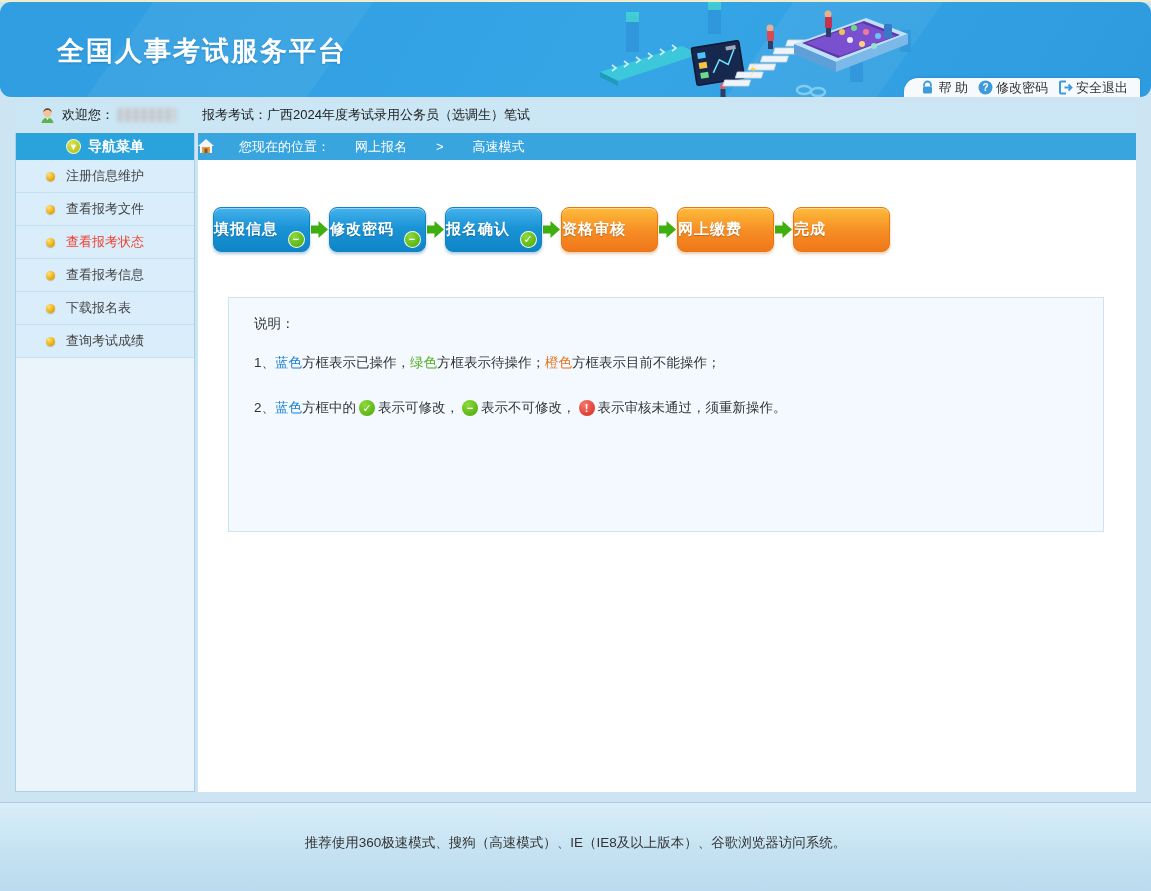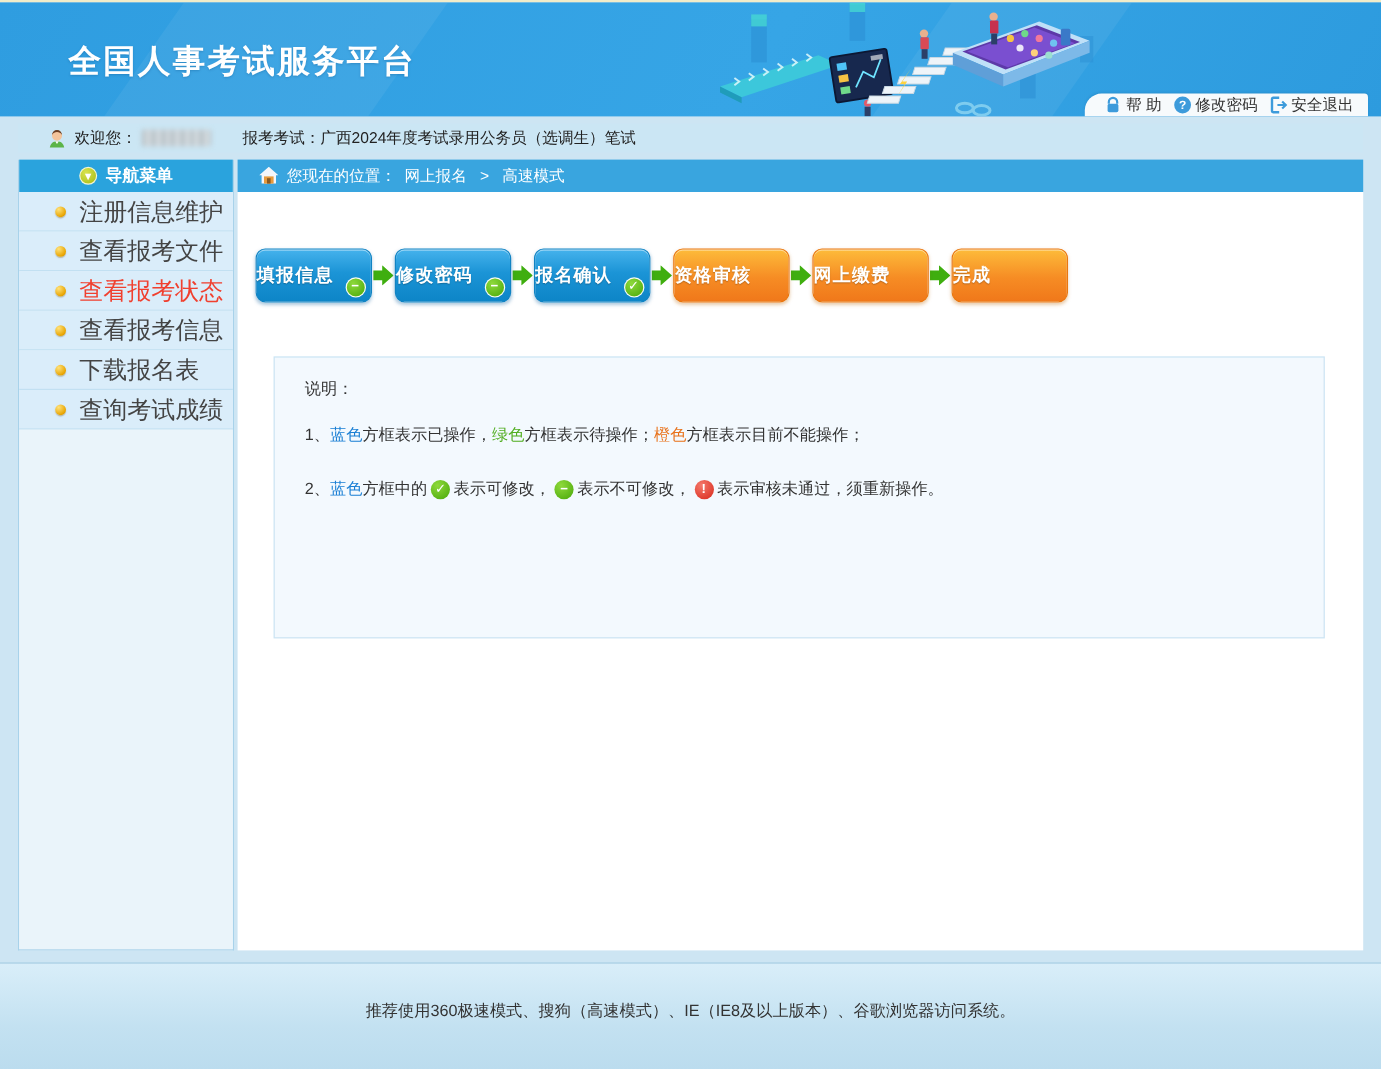--- a/index.html
+++ b/index.html
@@ -11,20 +11,21 @@
   }
   .page { width: 1151px; height: 891px; position: relative; background: #cde5f3; }
   .top-strip { height: 2px; background: #f1ecc9; }
 
   
   .header {
     height: 95px;
     background: linear-gradient(120deg, #2f9de0 0%, #36a5e6 55%, #2d9bde 100%);
     position: relative;
     overflow: hidden;
+    border-radius: 11px;
   }
   .header .streak1, .header .streak2 {
     position: absolute; background: rgba(255,255,255,0.06);
     transform: skewX(-35deg);
   }
   .streak1 { width: 220px; height: 95px; left: 120px; top: 0; }
   .streak2 { width: 150px; height: 95px; left: 760px; top: 0; }
   .header-title {
     position: absolute; left: 57px; top: 31px;
     color: #ffffff; font-size: 27px; font-weight: bold;
@@ -78,34 +79,34 @@
     width: 15px; height: 15px; border-radius: 50%;
     background: radial-gradient(circle at 35% 30%, #d8e34e, #a8ba12);
     color: #fff; font-size: 9px; line-height: 15px; text-align: center;
     border: 1px solid rgba(255,255,255,.8);
   }
   .menu-list { list-style: none; }
   .menu-item {
     height: 33px; background: #daedfa;
     border-bottom: 1px solid #c2e0f2;
     display: flex; align-items: center; padding-left: 30px;
-    font-size: 20px; color: #444; cursor: pointer;
+    font-size: 13px; color: #444; cursor: pointer;
   }
   .menu-item .bullet {
     width: 9px; height: 9px; border-radius: 50%; margin-right: 11px;
     background: radial-gradient(circle at 32% 28%, #ffe27a, #e8a400 70%, #b97d00);
     box-shadow: 0 1px 1px rgba(120,80,0,.35);
   }
   .menu-item.active { color: #f0402f; }
   .sidebar-fill { flex: 1; background: #eaf4fa; }
 
   .content { flex: 1; display: flex; flex-direction: column; }
   .breadcrumb {
     height: 27px; background: #39a5df; color: #fff; font-size: 13px;
-    display: flex; align-items: center; gap: 7px; padding-left: 18px;
+    display: flex; align-items: center; gap: 25px; padding-left: 0;
   }
   .breadcrumb .sep { margin: 0 4px; }
   .content-body { flex: 1; background: #ffffff; position: relative; }
 
   
   .steps { display: flex; align-items: center; margin: 47px 0 0 15px; }
   .step-btn {
     width: 97px; height: 45px; border-radius: 8px;
     color: #fff; font-size: 15px; font-weight: bold;
     display: flex; align-items: center; justify-content: flex-start;

